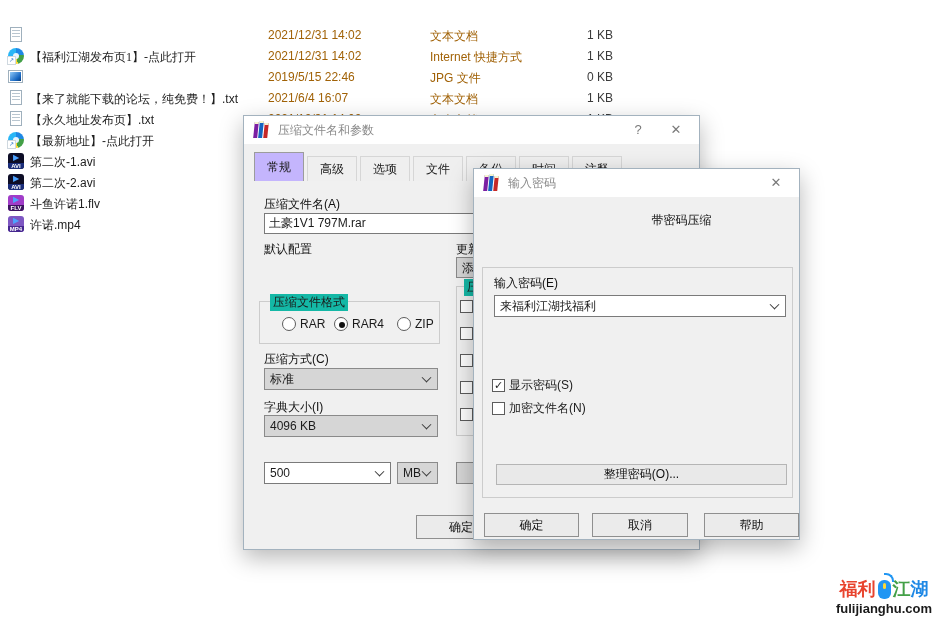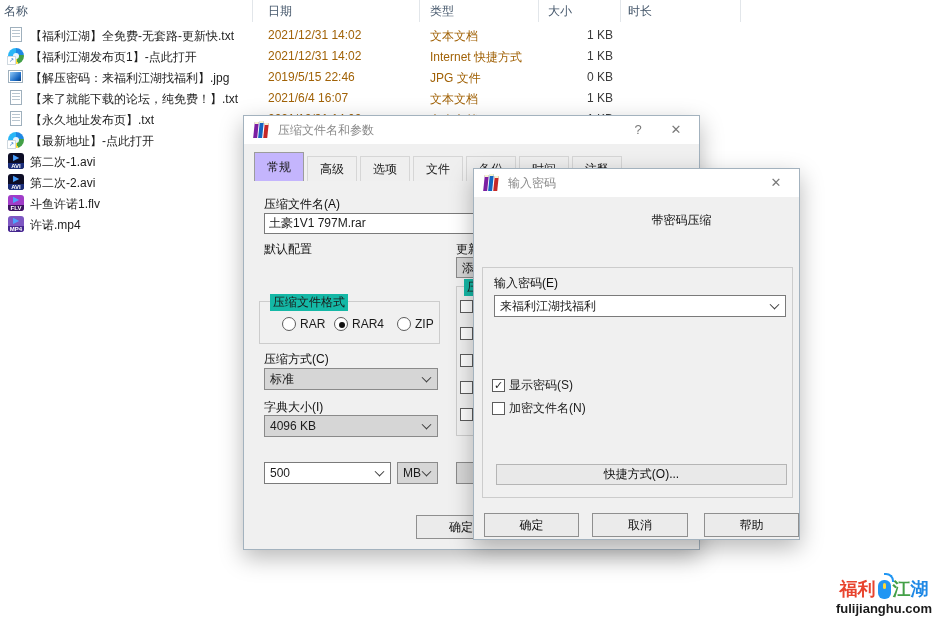--- a/index.html
+++ b/index.html
@@ -84,52 +84,38 @@
   .wm-wheel{position:absolute;left:5px;top:3px;width:3px;height:6px;border-radius:2px;background:#fdd835;}
   .wm-cord{position:absolute;right:-3px;top:-7px;width:8px;height:7px;border:2px solid #2196f3;
            border-bottom:none;border-left:none;border-radius:0 8px 0 0;}
   .wm-domain{font-size:13px;font-weight:bold;color:#1a1a1a;line-height:14px;}
 </style>
 </head>
 <body>
 
 <div class="screen">
 
-  <div class="list-header">
-      <div class="hcell" style="left: 4px;">名称</div>
-      <div class="hcell" style="left: 268px;">日期</div>
-      <div class="hcell" style="left: 430px;">类型</div>
-      <div class="hcell" style="left: 548px;">大小</div>
-      <div class="hcell" style="left: 628px;">时长</div>
-      <div class="hsep" style="left: 252px;"></div>
-      <div class="hsep" style="left: 419px;"></div>
-      <div class="hsep" style="left: 538px;"></div>
-      <div class="hsep" style="left: 620px;"></div>
-      <div class="hsep" style="left: 740px;"></div>
-    </div>
   <div class="file-rows">
       <div class="frow" style="top: 25px;">
         <div class="ficon ic-txt"></div>
-        <div class="fcell fname" style="left: 30px;">【福利江湖】全免费-无套路-更新快.txt</div>
         <div class="fcell fdate" style="left: 268px;">2021/12/31 14:02</div>
         <div class="fcell ftype" style="left: 430px;">文本文档</div>
         <div class="fsize">1 KB</div>
       </div>
       <div class="frow" style="top: 46px;">
         <div class="ficon ic-url"></div>
-        <div class="fcell fname" style="left: 30px;">【福利江湖发布页1】-点此打开</div>
+        <div class="fcell fname" style="left: 30px; font-family: Liberation Serif, serif;">【福利江湖发布页1】-点此打开</div>
         <div class="fcell fdate" style="left: 268px;">2021/12/31 14:02</div>
         <div class="fcell ftype" style="left: 430px;">Internet 快捷方式</div>
         <div class="fsize">1 KB</div>
       </div>
       <div class="frow" style="top: 67px;">
         <div class="ficon ic-jpg">
           <div class="jpg-img"></div>
         </div>
-        <div class="fcell fname" style="left: 30px;">【解压密码：来福利江湖找福利】.jpg</div>
         <div class="fcell fdate" style="left: 268px;">2019/5/15 22:46</div>
         <div class="fcell ftype" style="left: 430px;">JPG 文件</div>
         <div class="fsize">0 KB</div>
       </div>
       <div class="frow" style="top: 88px;">
         <div class="ficon ic-txt"></div>
         <div class="fcell fname" style="left: 30px;">【来了就能下载的论坛，纯免费！】.txt</div>
         <div class="fcell fdate" style="left: 268px;">2021/6/4 16:07</div>
         <div class="fcell ftype" style="left: 430px;">文本文档</div>
         <div class="fsize">1 KB</div>
@@ -300,21 +286,21 @@
       <span class="chev"></span>
     </div>
 
     <div>
         <div class="cbx checked" style="left: 18px; top: 210px;">✓</div>
         <div class="cbx-label" style="left: 35px; top: 209px;">显示密码(S)</div>
         <div class="cbx" style="left: 18px; top: 233px;"></div>
         <div class="cbx-label" style="left: 35px; top: 232px;">加密文件名(N)</div>
       </div>
 
-    <div class="btn" style="left:22px;top:295px;width:291px;height:21px;line-height:19px;background:#e9e9e9;border-color:#b5b5b5;">快捷方式(O)...</div>
+    <div class="btn" style="left:22px;top:295px;width:291px;height:21px;line-height:19px;background:#e9e9e9;border-color:#b5b5b5;">整理密码(O)...</div>
 
     <div class="btn" style="left:10px;top:344px;width:95px;height:24px;line-height:22px;background:#ebebeb;">确定</div>
     <div class="btn" style="left:118px;top:344px;width:96px;height:24px;line-height:22px;background:#ebebeb;">取消</div>
     <div class="btn" style="left:230px;top:344px;width:95px;height:24px;line-height:22px;background:#ebebeb;">帮助</div>
   </div>
 
   <div class="watermark">
     <div class="wm-row">
       <span style="display:flex;">
           <div class="wm-ch" style="color: rgb(232, 68, 46);">福</div>

